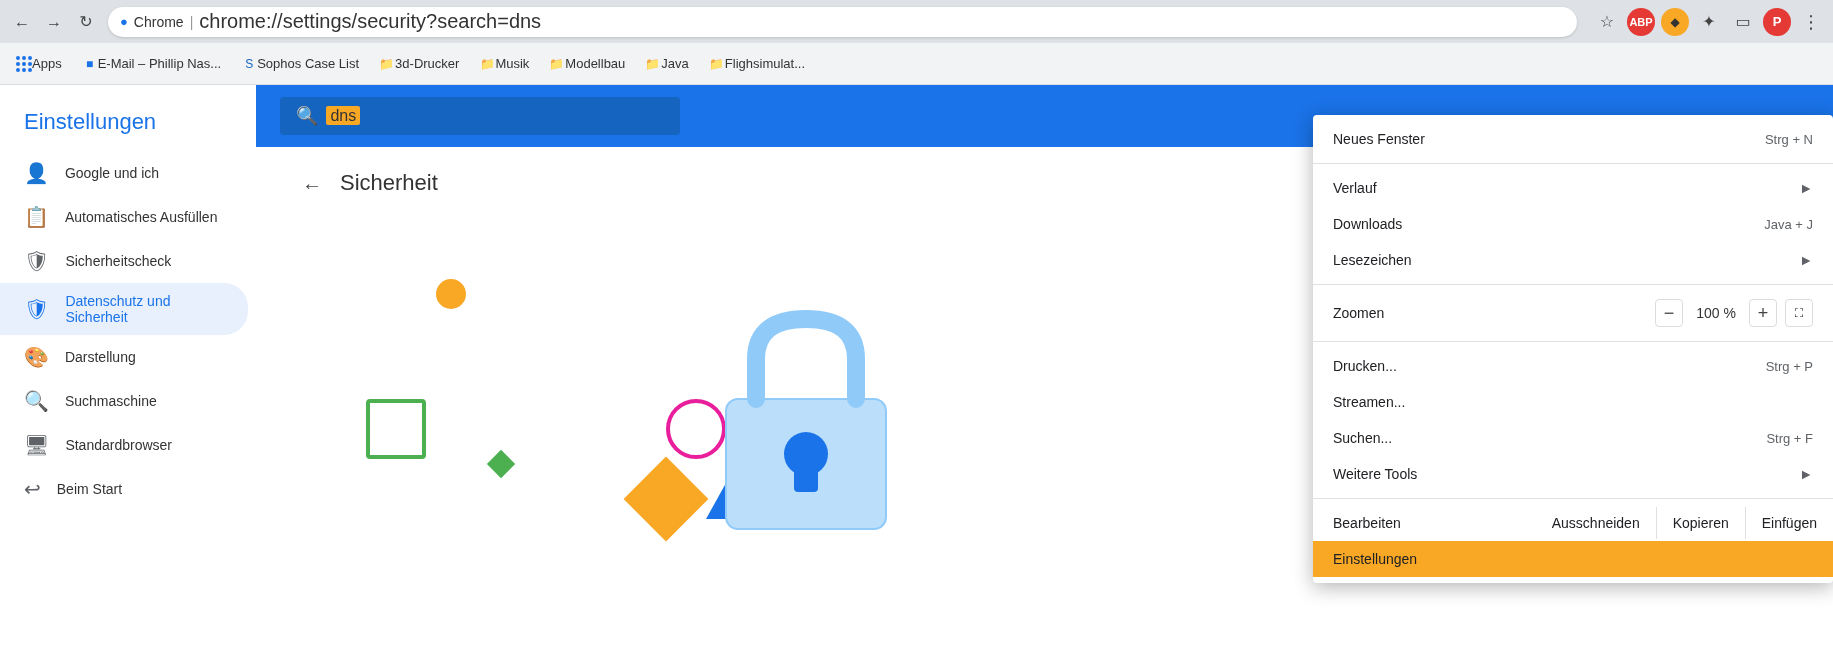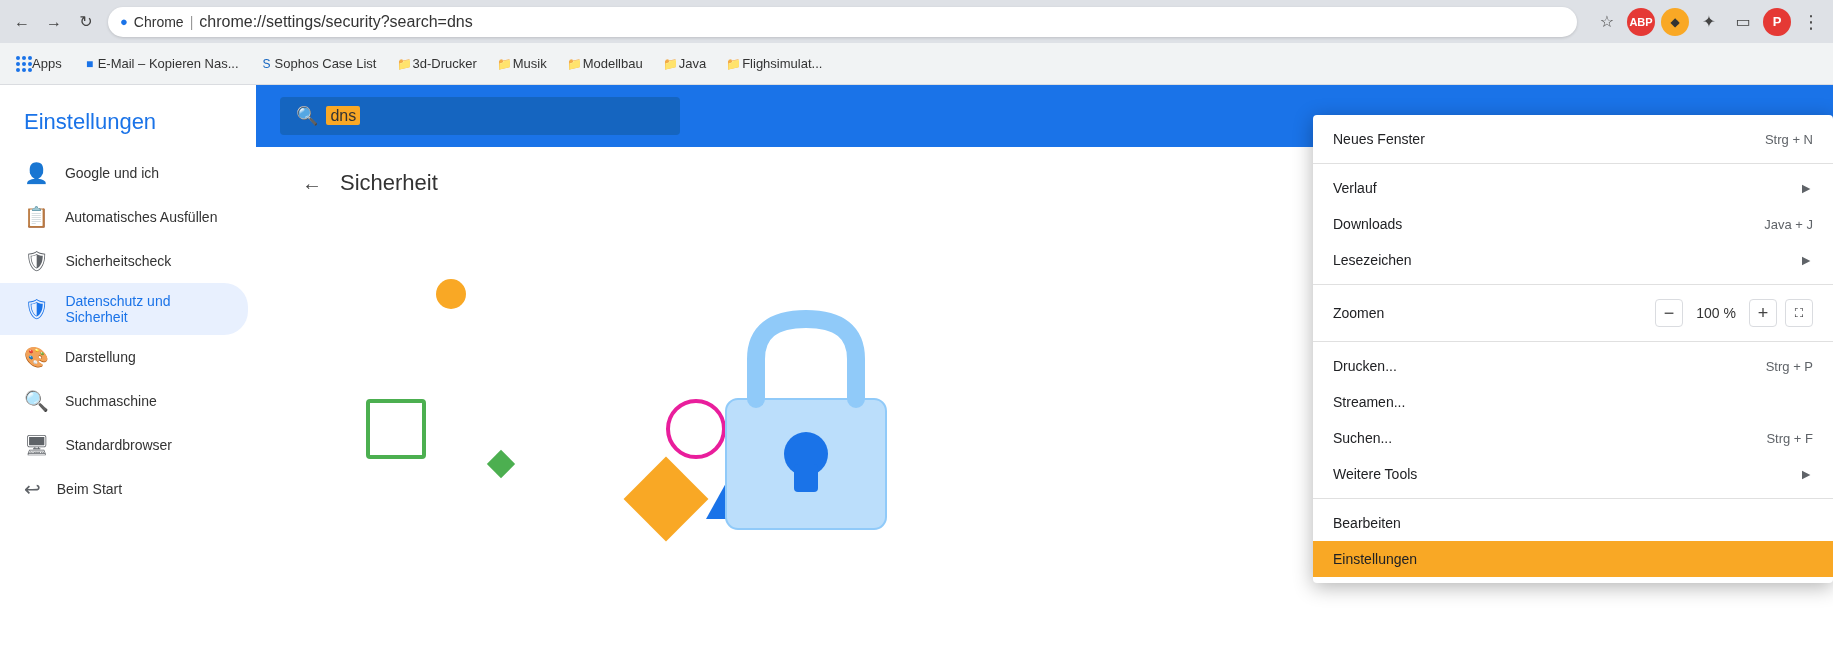--- a/index.html
+++ b/index.html
@@ -9,21 +9,21 @@
     .browser-frame { width: 100%; height: 100%; display: flex; flex-direction: column; }
 
     
     .title-bar { height: 43px; background: #dee1e6; display: flex; align-items: center; padding: 0 8px; gap: 8px; }
     .nav-buttons { display: flex; gap: 4px; align-items: center; }
     .nav-btn { width: 28px; height: 28px; border-radius: 50%; border: none; background: transparent; cursor: pointer; display: flex; align-items: center; justify-content: center; color: #444; font-size: 16px; }
     .address-bar { flex: 1; height: 30px; background: #fff; border-radius: 15px; display: flex; align-items: center; padding: 0 12px; gap: 6px; border: none; box-shadow: 0 1px 3px rgba(0,0,0,0.15); }
     .address-bar .security-icon { color: #1a73e8; font-size: 13px; }
     .address-text { font-size: 14px; color: #333; }
     .address-divider { color: #999; font-size: 14px; }
-    .address-url { font-size: 16px; color: #333; }
+    .address-url { font-size: 20px; color: #333; }
     .toolbar-right { display: flex; align-items: center; gap: 6px; margin-left: 8px; }
     .toolbar-btn { width: 28px; height: 28px; border-radius: 50%; border: none; background: transparent; cursor: pointer; display: flex; align-items: center; justify-content: center; font-size: 16px; color: #444; }
     .abp-btn { background: #e53935; color: #fff; border-radius: 50%; width: 28px; height: 28px; font-size: 11px; font-weight: bold; display: flex; align-items: center; justify-content: center; cursor: pointer; }
     .ext-yellow { background: #f9a825; border-radius: 50%; width: 28px; height: 28px; display: flex; align-items: center; justify-content: center; color: #333; font-size: 12px; cursor: pointer; }
     .profile-btn { background: #e53935; border-radius: 50%; width: 28px; height: 28px; display: flex; align-items: center; justify-content: center; color: #fff; font-size: 13px; font-weight: bold; cursor: pointer; }
     .menu-btn { width: 28px; height: 28px; display: flex; align-items: center; justify-content: center; cursor: pointer; color: #444; font-size: 18px; }
 
     
     .bookmarks-bar { height: 42px; background: #f1f3f4; display: flex; align-items: center; padding: 0 8px; gap: 4px; border-bottom: 1px solid #dadce0; }
     .bookmark-item { display: flex; align-items: center; gap: 0; padding: 4px 8px; border-radius: 4px; cursor: pointer; font-size: 13px; color: #333; white-space: nowrap; }
@@ -116,21 +116,21 @@
           <div class="apps-dot"></div>
           <div class="apps-dot"></div>
         <div class="apps-dot"></div>
           <div class="apps-dot"></div>
           <div class="apps-dot"></div>
       </div>
       <span>Apps</span>
     </div>
     <div class="bookmark-item">
       <span class="bm-icon" style="color:#1a73e8;">■</span>
-      <span>E-Mail – Kopieren Nas...</span>
+      <span>E-Mail – Phillip Nas...</span>
     </div>
     <div class="bookmark-item">
       <span class="bm-icon" style="color:#1565c0;">S</span>
       <span>Sophos Case List</span>
     </div>
     <div class="bookmark-item">
       <span class="bm-icon" style="color:#f9a825;">📁</span>
       <span>3d-Drucker</span>
     </div>
     <div class="bookmark-item">
@@ -273,20 +273,25 @@
         <span class="menu-shortcut">Strg + F</span>
       </div>
       <div class="menu-item">
         <span class="menu-label">Weitere Tools</span>
         <span class="menu-arrow">►</span>
       </div>
       <div class="menu-divider"></div>
 
       <div class="menu-item" style="padding:0;">
         <span class="menu-label" style="padding:8px 20px; display:inline-block;">Bearbeiten</span>
+        <div class="edit-group">
+          <span class="edit-group-item">Ausschneiden</span>
+          <span class="edit-group-item">Kopieren</span>
+          <span class="edit-group-item">Einfügen</span>
+        </div>
       </div>
       <div class="menu-item highlighted">
         <span class="menu-label">Einstellungen</span>
       </div>
 
     </div>
 
   </div>
 </div>
 

